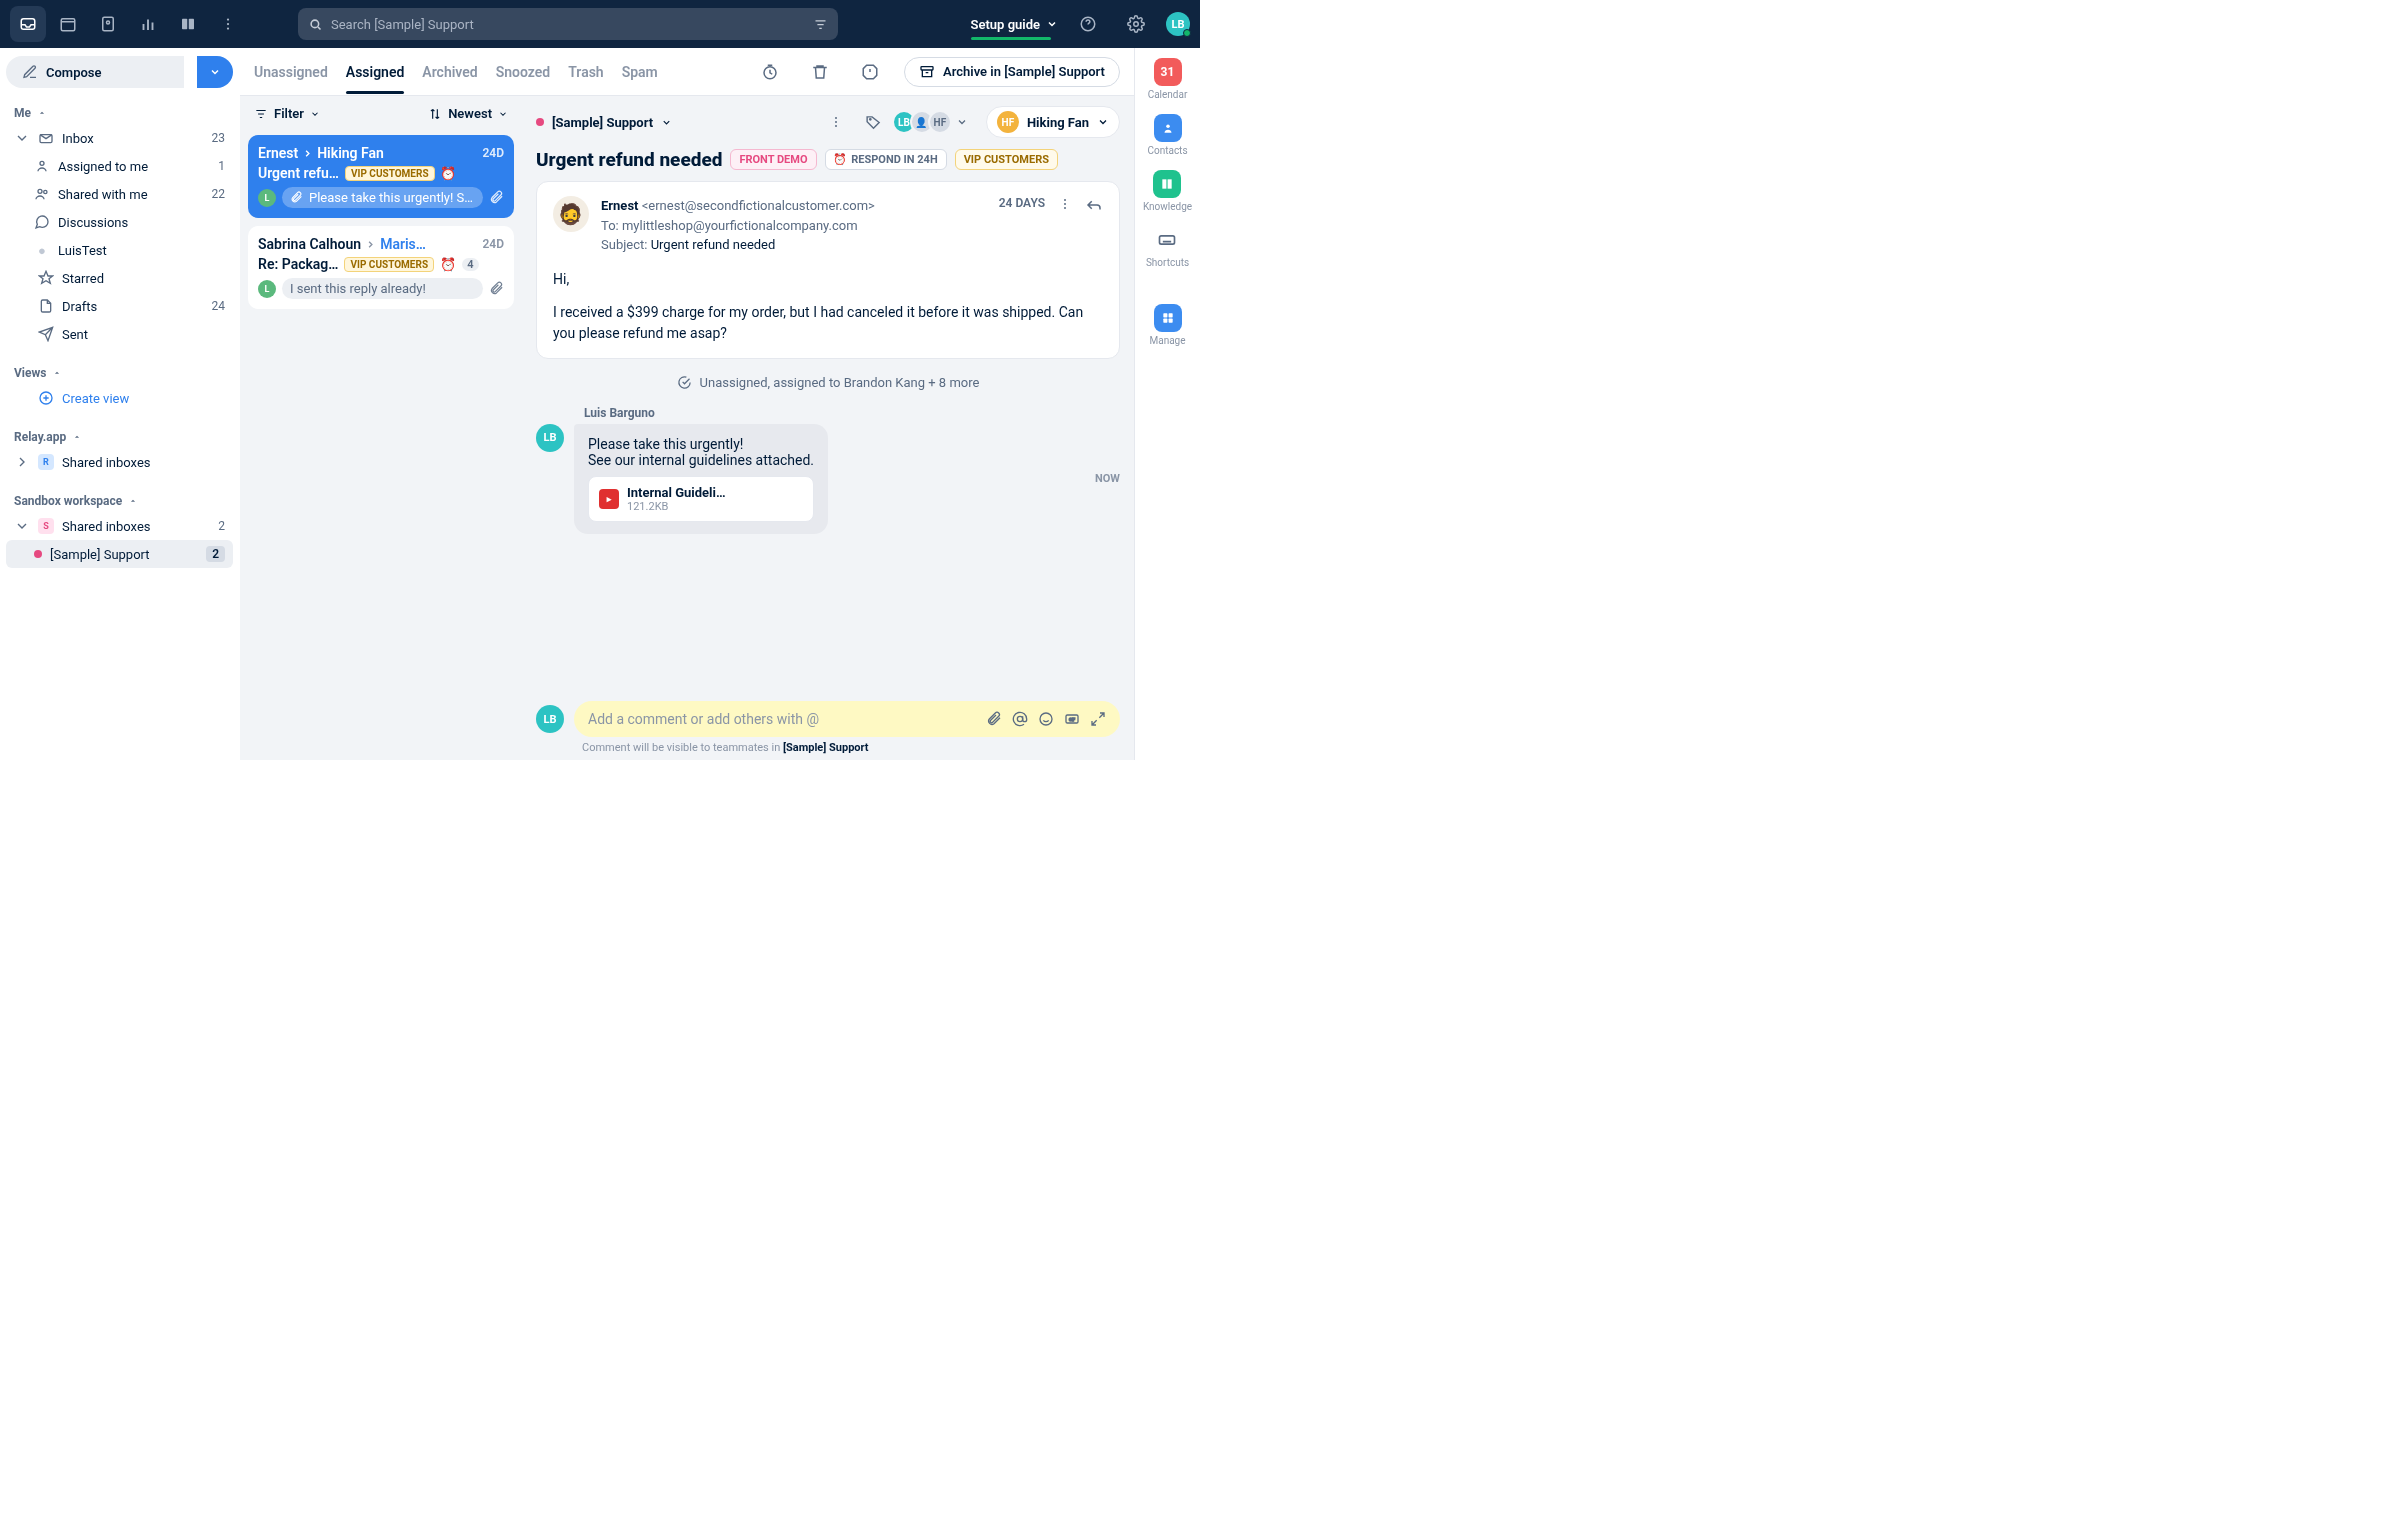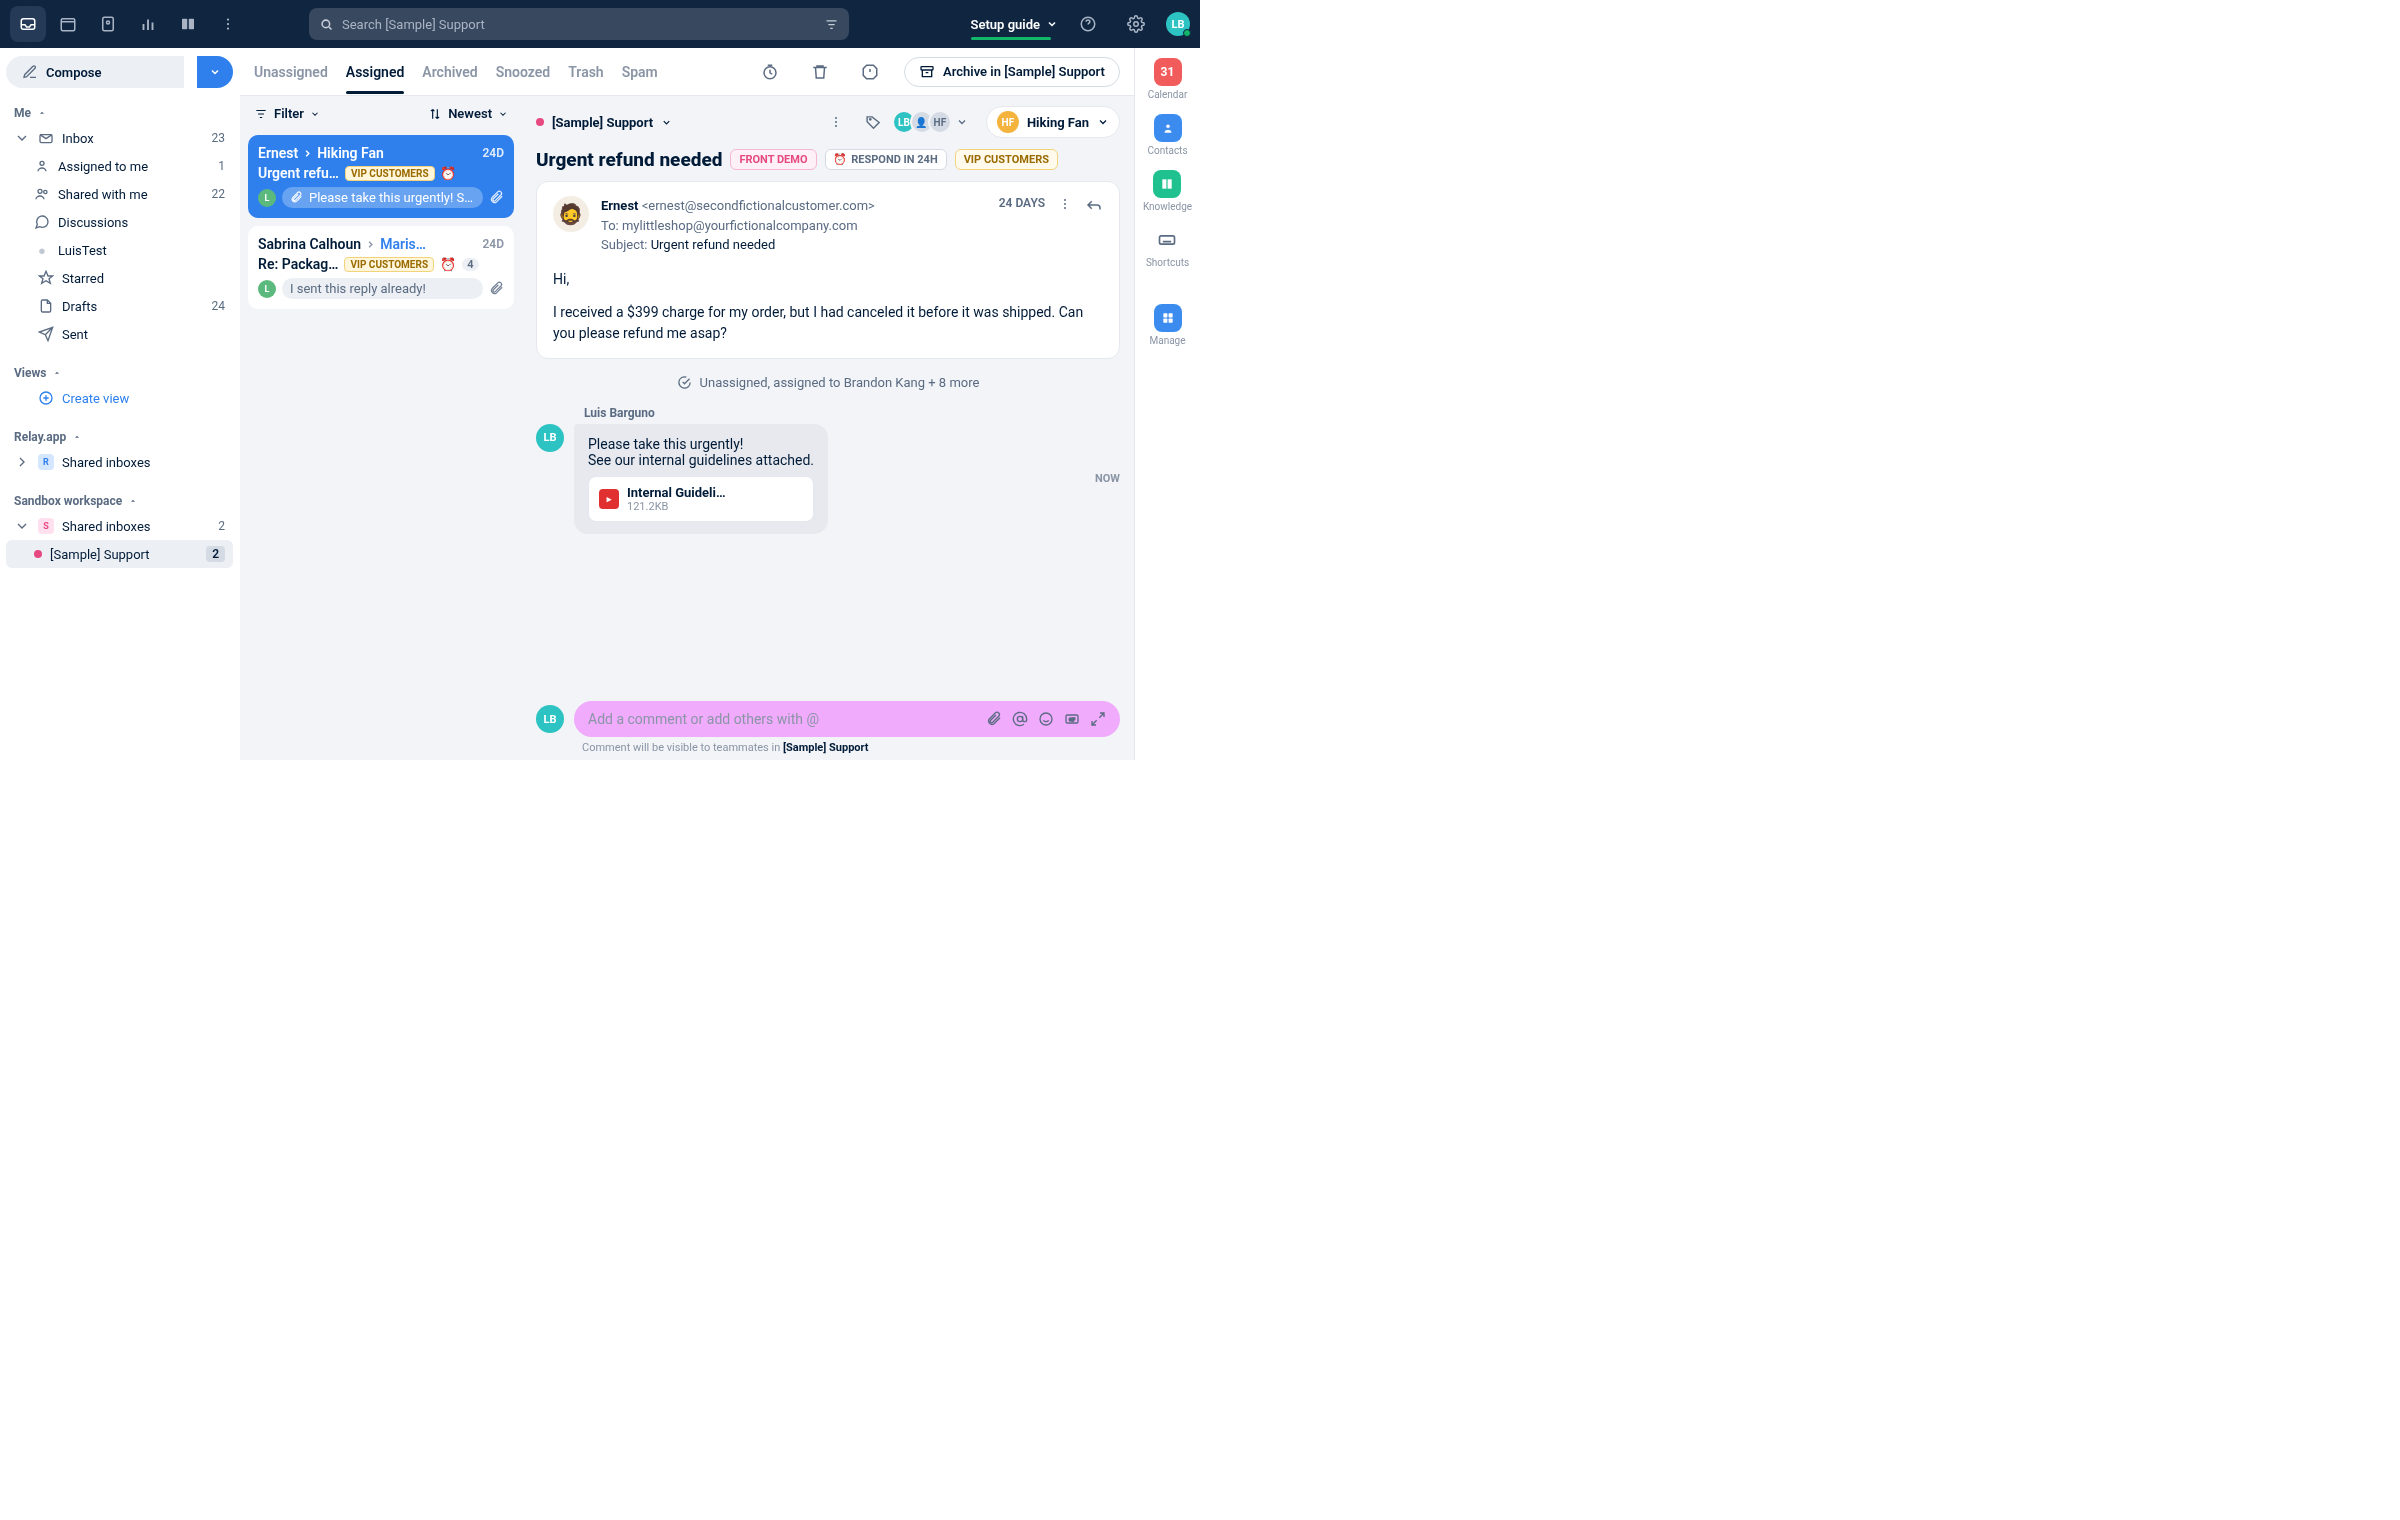--- a/index.html
+++ b/index.html
@@ -1,20 +1,20 @@
 <!DOCTYPE html>
 <html><head>
 <meta charset="utf-8">
 <style>
 * { margin: 0; padding: 0; box-sizing: border-box; font-family: -apple-system, BlinkMacSystemFont, "Segoe UI", Roboto, sans-serif; }
 body { display: flex; flex-direction: column; height: 760px; width: 1200px; background: #fff; overflow: hidden; font-size: 13px; color: #001b38; }
 .topbar { background: #0f2540; height: 48px; display: flex; align-items: center; padding: 0 10px; gap: 4px; }
 .topbar .icon-btn { width: 36px; height: 36px; display: flex; align-items: center; justify-content: center; border-radius: 8px; color: #a9b5c5; cursor: pointer; }
 .topbar .icon-btn.active { background: #243a56; color: #fff; }
-.search-wrap { flex: 0 0 auto; margin-left: 43px; padding-left: 16px; }
+.search-wrap { flex: 0 0 auto; margin-left: 32px; padding-left: 16px; }
 .search { display: flex; align-items: center; width: 540px; height: 32px; background: #37485f; border-radius: 8px; padding: 0 10px; color: #c6cdd8; gap: 8px; }
 .search input { flex: 1; background: transparent; border: 0; outline: 0; color: #c6cdd8; font-size: 13px; }
 .search input::placeholder { color: #aab4c4; }
 .search .filter-ic { margin-left: auto; }
 .topbar-right { margin-left: auto; display: flex; align-items: center; gap: 12px; }
 .setup-guide { color: #fff; font-size: 13px; font-weight: 600; display: flex; align-items: center; gap: 6px; position: relative; }
 .setup-guide::after { content:""; position:absolute; bottom:-8px; left:0; width:80px; height:3px; background:#12b76a; border-radius:2px; }
 .avatar-lb { width: 24px; height: 24px; border-radius: 50%; background: #2dc3c3; color: #fff; font-size: 11px; font-weight:700; display:flex; align-items:center; justify-content:center; position:relative; }
 .avatar-lb .dot { position:absolute; bottom:-1px; right:-1px; width:8px; height:8px; border-radius:50%; background:#12b76a; border:1.5px solid #0f2540; }
 .main { flex:1; display:flex; min-height:0; }
@@ -93,21 +93,21 @@
 .comment-author { font-size:12px; font-weight:700; color:#5a6b82; margin-left:48px; margin-bottom:4px; }
 .comment-row { display:flex; gap:10px; align-items:flex-start; }
 .comment-bubble { background:#e7e9ee; border-radius: 4px 14px 14px 14px; padding:12px 14px; font-size:14px; color:#001b38; max-width:300px; }
 .comment-time { margin-left:auto; font-size:11px; font-weight:700; color:#8a95a6; align-self:center; }
 .file-attach { background:#fff; border:1px solid #e5e8ee; border-radius:8px; padding:8px 10px; display:flex; gap:8px; align-items:center; margin-top:8px; }
 .file-attach .pdf-ic { width:20px; height:20px; background:#e03030; border-radius:4px; color:#fff; font-size:9px; font-weight:800; display:flex; align-items:center; justify-content:center; }
 .file-attach .fmeta { font-size:11px; color:#8a95a6; }
 .file-attach .fname { font-size:13px; font-weight:700; color:#001b38; max-width:120px; white-space:nowrap; overflow:hidden; text-overflow:ellipsis; }
 .composer { margin-top:auto; padding: 8px 14px 6px; }
 .composer-row { display:flex; align-items:center; gap:10px; }
-.compose-input { flex:1; background:#f0abfc; border-radius:20px; padding:10px 14px; display:flex; gap:8px; }
+.compose-input { flex:1; background:#fef9c3; border-radius:20px; padding:10px 14px; display:flex; gap:8px; }
 .compose-input input { flex:1; border:0; outline:0; background:transparent; font-size:14px; color:#001b38; }
 .compose-input input::placeholder { color:#8a95a6; }
 .compose-icons { display:flex; gap:10px; color:#5a6b82; }
 .visibility-note { font-size:11px; color:#8a95a6; margin-left:46px; margin-top:4px; }
 .visibility-note b { color:#001b38; }
 .railbar { width:66px; border-left:1px solid #e5e8ee; background:#fff; display:flex; flex-direction:column; align-items:center; padding-top:10px; gap:14px; }
 .rail-item { display:flex; flex-direction:column; align-items:center; gap:3px; color:#8a95a6; cursor:pointer; font-size:10px; }
 .rail-ic { width:28px; height:28px; border-radius:8px; display:flex; align-items:center; justify-content:center; color:#fff; font-weight:700; font-size:12px; }
 .rail-ic.red { background:#f25b5b; }
 .rail-ic.blue { background:#3c8cf0; }

